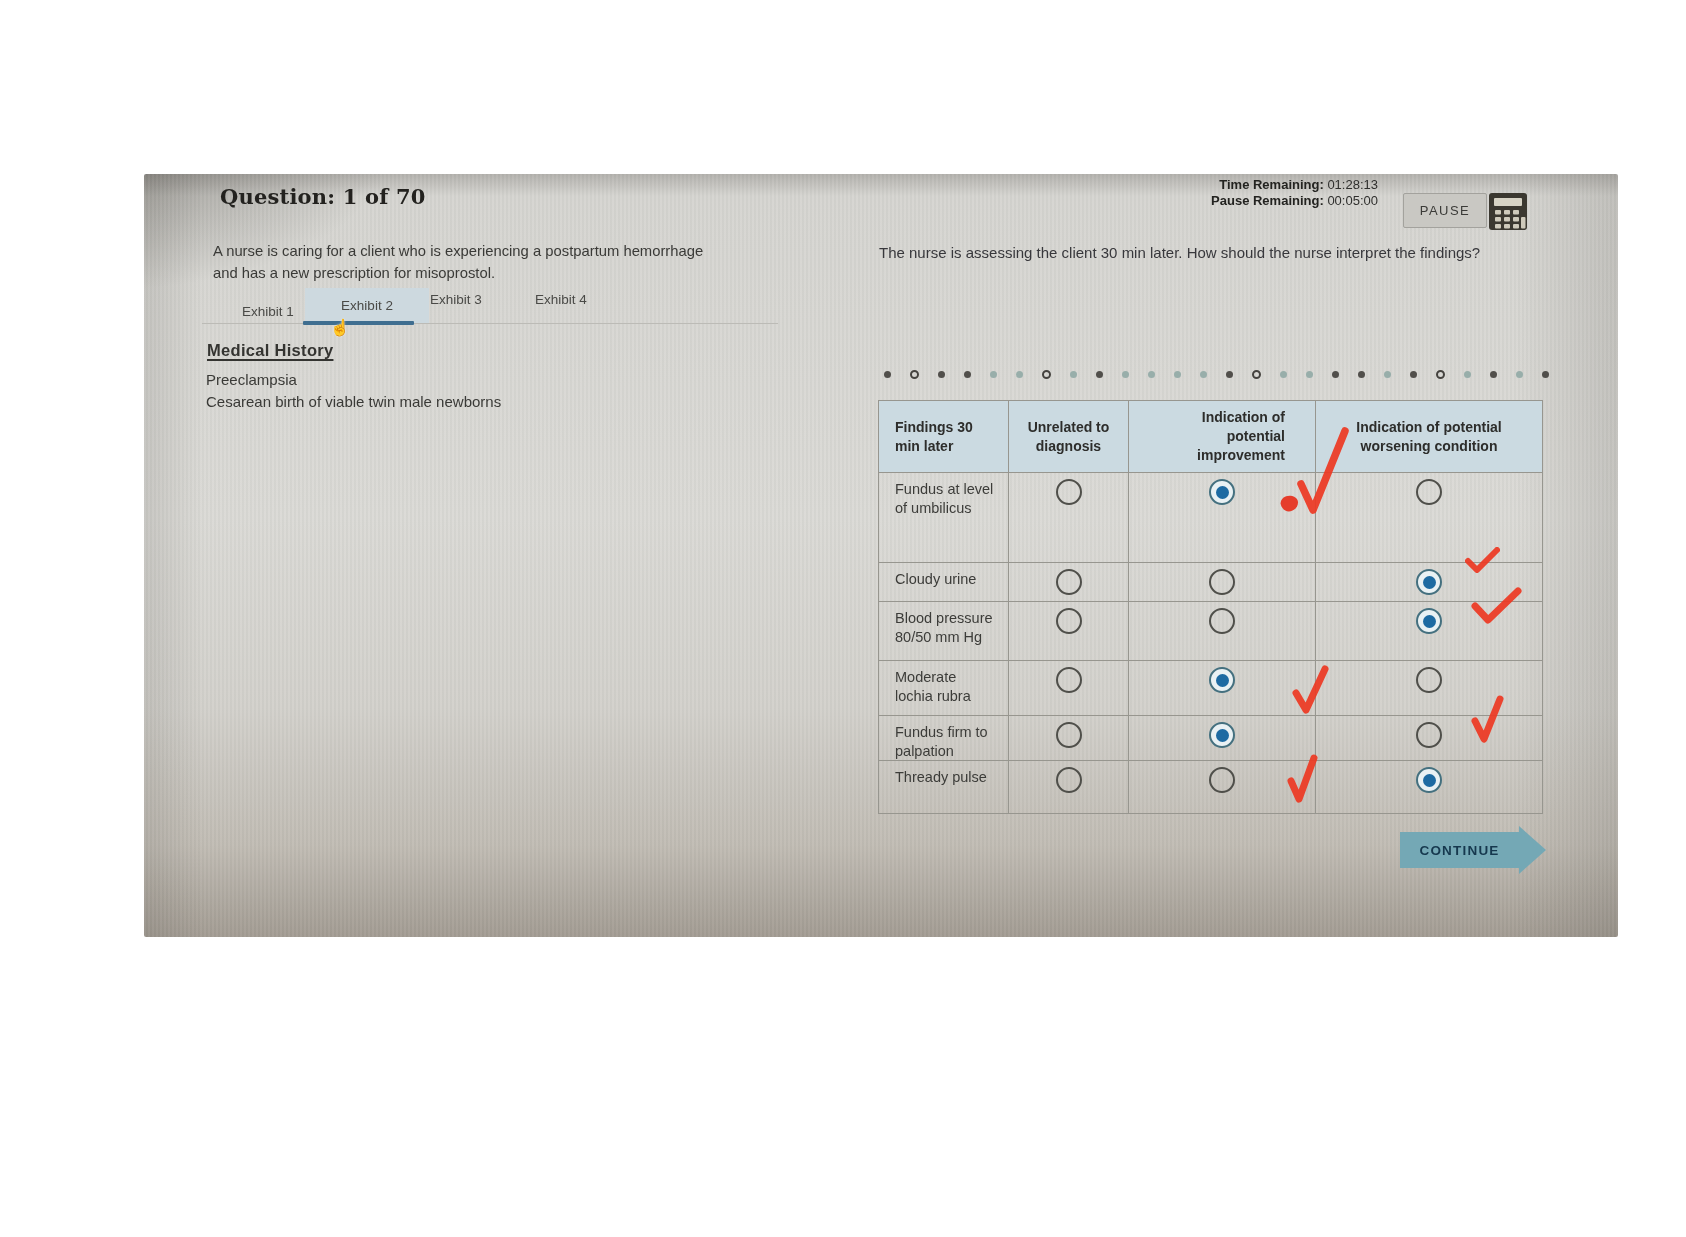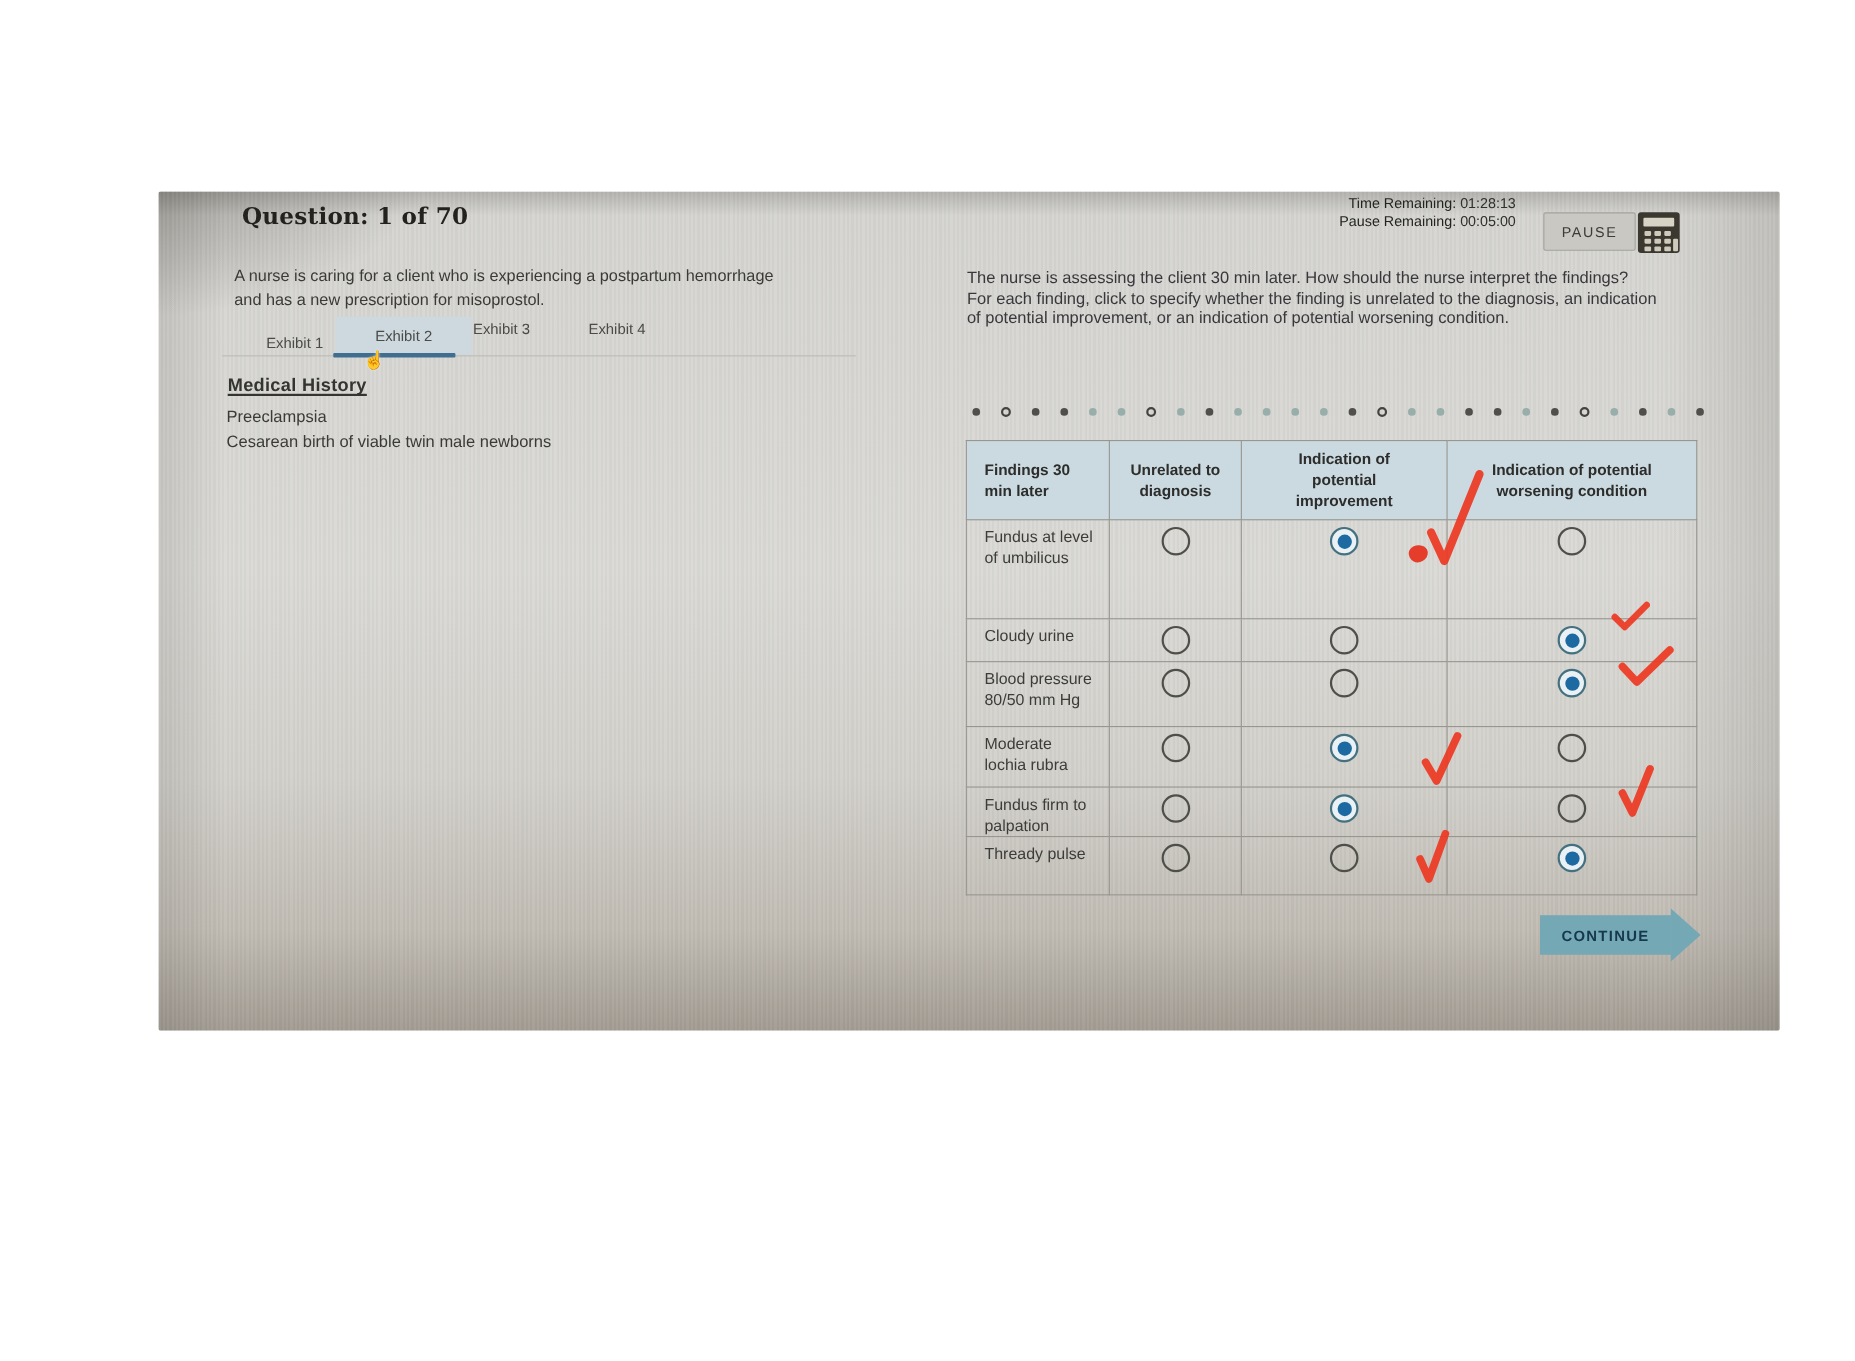--- a/index.html
+++ b/index.html
@@ -18,21 +18,21 @@
   }
   .screen::before{ 
     content:"";position:absolute;inset:0;pointer-events:none;
     background:repeating-linear-gradient(90deg, rgba(255,255,255,.045) 0 2px, rgba(70,90,80,.035) 2px 4px);
   }
   .abs{position:absolute;}
   
   .q-title{left:76px;top:10px;font-family:"DejaVu Serif",serif;font-weight:bold;
     font-size:21px;color:#23221f;letter-spacing:.2px;}
   .time-block{top:3px;right:240px;text-align:right;font-size:13px;color:#2f2f2d;line-height:16px;}
-  .time-block b{font-weight:normal;color:#232320;text-align:center;}
+  .time-block b{font-weight:bold;color:#232320;text-align:center;}
   .pause-btn{left:1259px;top:19px;width:82px;height:33px;background:#c9c8c3;border:1px solid #a3a29d;
     border-radius:2px;font-size:13px;letter-spacing:1.5px;color:#3b3b38;display:flex;
     align-items:center;justify-content:center;cursor:pointer;}
   .calc-icon{left:1344px;top:17px;width:41px;height:41px;cursor:pointer;}
   
   .scenario{left:69px;top:66px;width:500px;font-size:14.8px;line-height:22px;color:#3a3a37;}
   .tab{top:118px;height:28px;font-size:13.5px;color:#4a4a47;cursor:pointer;white-space:nowrap;}
   .tab.active-bg{left:161px;top:114px;width:124px;height:35px;background:#cdd9df;
     display:flex;align-items:center;justify-content:center;}
   .tab-underline{left:159px;top:147px;width:111px;height:4px;background:#3f6e90;border-radius:1px;}
@@ -50,21 +50,21 @@
   .dot.ring{background:transparent;border:2px solid #45433f;width:5px;height:5px;margin-top:-1px;}
   
   .tbl{left:734px;top:226px;border-collapse:collapse;table-layout:fixed;width:664px;
     font-size:14.5px;color:#3c3c39;}
   .tbl col.c1{width:130px}.tbl col.c2{width:120px}.tbl col.c3{width:187px}.tbl col.c4{width:227px}
   .tbl th,.tbl td{border:1px solid #97968f;vertical-align:top;padding:0;}
   .tbl thead th{background:#cbdae1;font-size:14px;font-weight:bold;color:#2d2d2b;
     text-align:center;vertical-align:middle;line-height:19px;padding:6px 0;}
   .tbl thead th.h1{text-align:left;padding-left:16px;padding-right:14px;margin-top:21px;}
   .tbl thead th.h2{padding:6px 15px;}
-  .tbl thead th.h3{padding:6px 30px;}
+  .tbl thead th.h3{padding:6px 30px;text-align:right;}
   .tbl thead th.h4{padding:6px 21px;}
   .tbl thead{height:72px;}
   .tbl td.fcell{padding:7px 14px 0 16px;line-height:18.5px;}
   .tbl td.opt{text-align:center;cursor:pointer;}
   .tbl tbody tr:nth-child(1){height:90px}
   .tbl tbody tr:nth-child(2){height:39px}
   .tbl tbody tr:nth-child(3){height:59px}
   .tbl tbody tr:nth-child(4){height:55px}
   .tbl tbody tr:nth-child(5){height:37px}
   .tbl tbody tr:nth-child(6){height:53px}
@@ -128,21 +128,20 @@
   <div class="abs hand-cursor">☝</div>
 
   <div class="abs mh-title">Medical History</div>
   <div class="abs mh-lines">
     <div>Preeclampsia</div>
     <div>Cesarean birth of viable twin male newborns</div>
   </div>
 
   <div class="abs question">
     <div>The nurse is assessing the client 30 min later. How should the nurse interpret the findings?</div>
-    <div>For each finding, click to specify whether the finding is unrelated to the diagnosis, an indication of potential improvement, or an indication of potential worsening condition.</div>
   </div>
 
   <div class="abs dots" id="dots">
       <span class="dot dark"></span>
       <span class="dot ring"></span>
       <span class="dot dark"></span>
       <span class="dot dark"></span>
       <span class="dot teal"></span>
       <span class="dot teal"></span>
       <span class="dot ring"></span>

